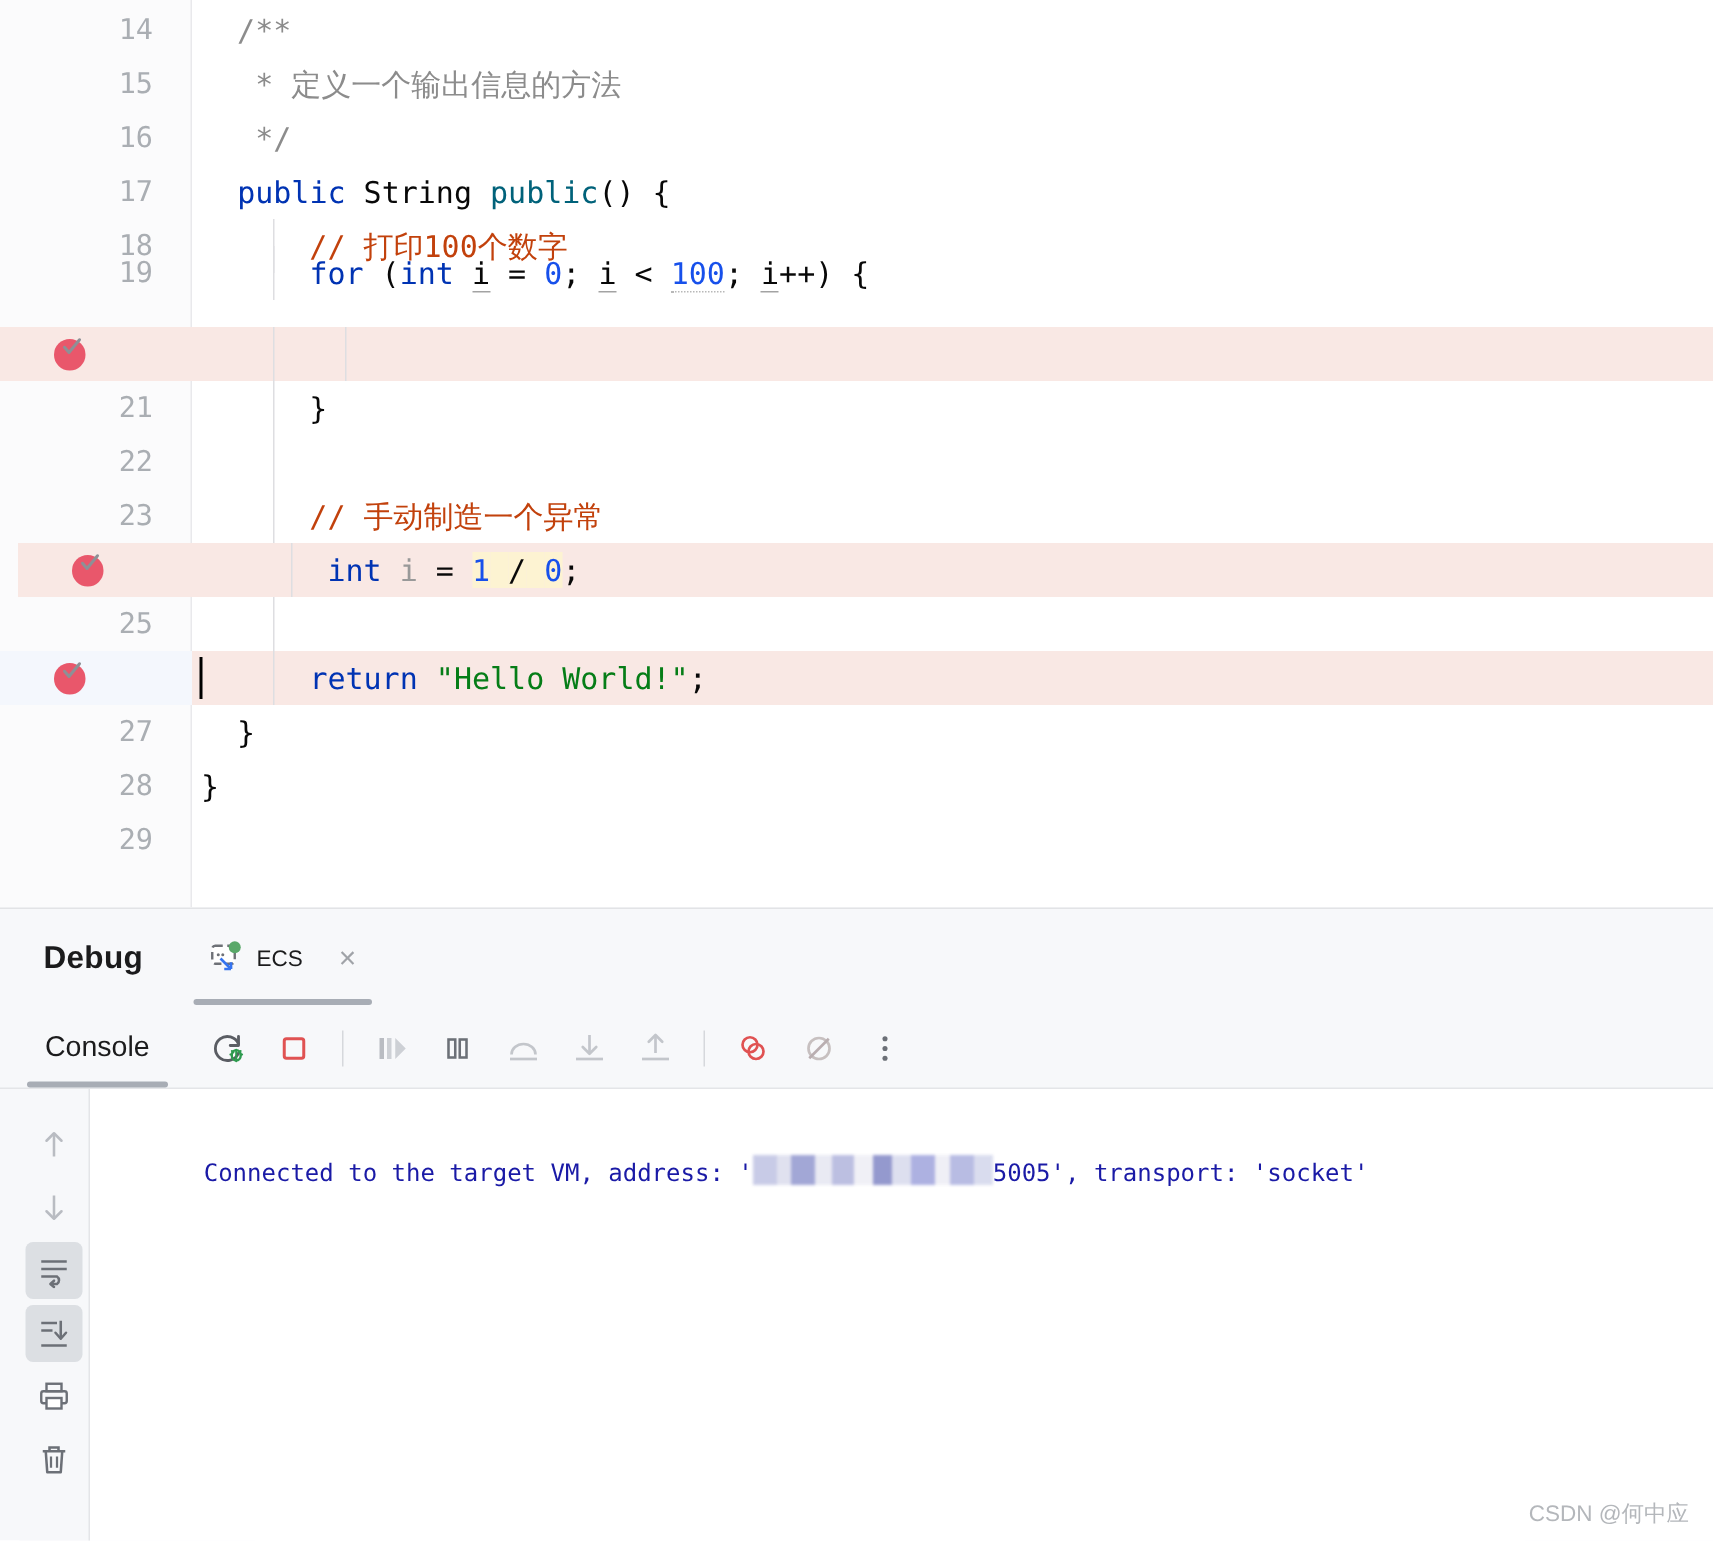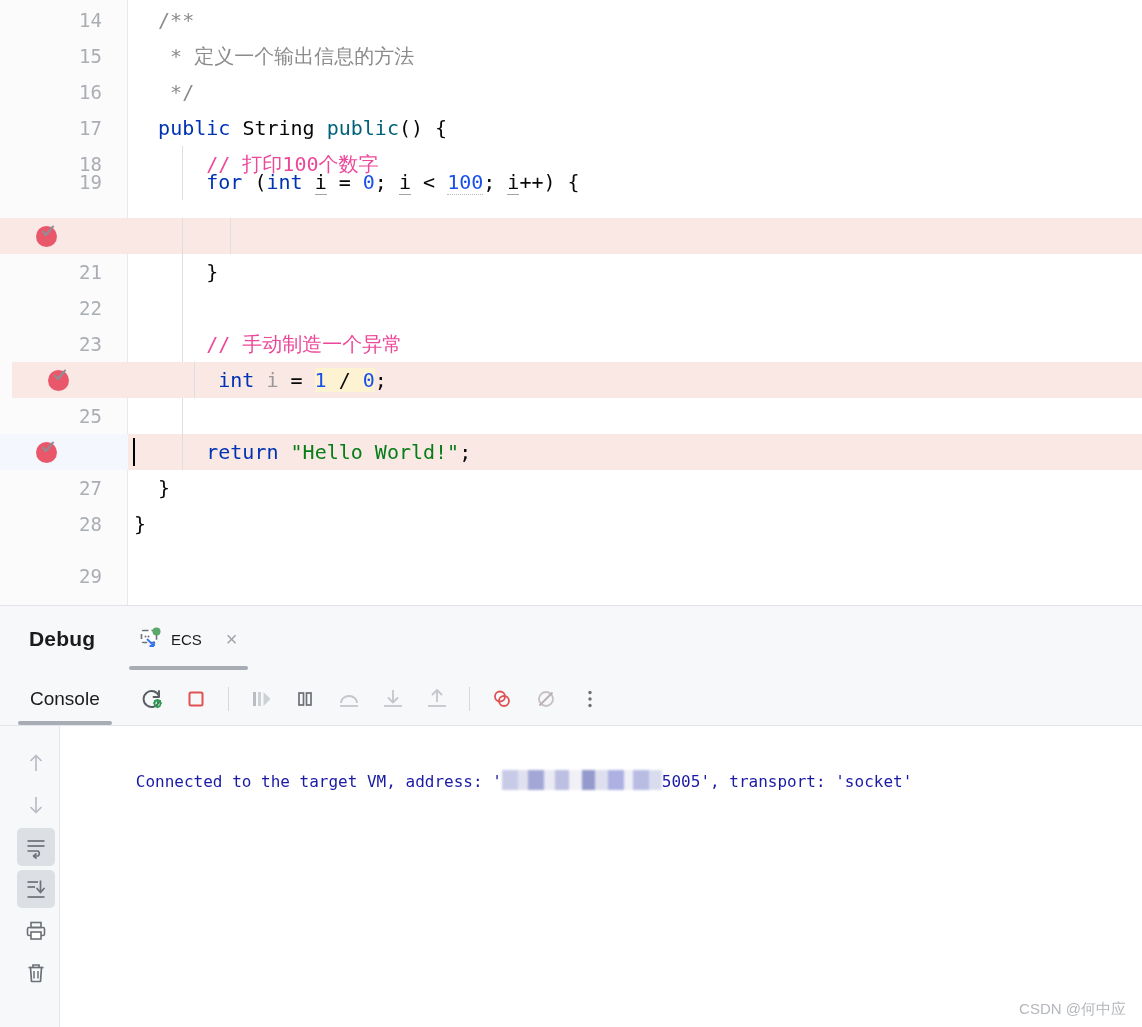--- a/index.html
+++ b/index.html
@@ -73,21 +73,21 @@
   .caret {
     position: absolute; left: 133px; top: 4px;
     width: 2px; height: 28px; background: #000;
   }
 
   
   .kw   { color: #0033b3; }
   .num  { color: #1750eb; }
   .str  { color: #067d17; }
   .cmt  { color: #8c8c8c; }
-  .cmtg { color: #ec4899; }
+  .cmtg { color: #c2410c; }
   .fn   { color: #00627a; }
   .fld  { color: #871094; font-style: italic; }
   .plain{ color: #080808; }
   .dim  { color: #999999; }
   .var  { color: #080808; border-bottom: 1px solid #a3a3a3; }
   .warnnum { color: #1750eb; border-bottom: 1px dotted #b8b8b8; }
   .yelhl { background: #fdf3d2; }
 
   
   #debug-panel {
@@ -311,21 +311,21 @@
           <div class="lineno">27</div>
         </div>
         <div class="code-text"><span class="plain">  }</span></div>
       </div>
       <div class="code-row" style="top: 506px;">
         <div class="gut">
           <div class="lineno">28</div>
         </div>
         <div class="code-text"><span class="plain">}</span></div>
       </div>
-      <div class="code-row" style="top: 558px;">
+      <div class="code-row" style="top: 542px;">
         <div class="gut">
           <div class="lineno">29</div>
         </div>
         <div class="code-text"><span class="plain"></span></div>
       </div>
     </div>
 </div>
 
 <div id="debug-panel">
 

